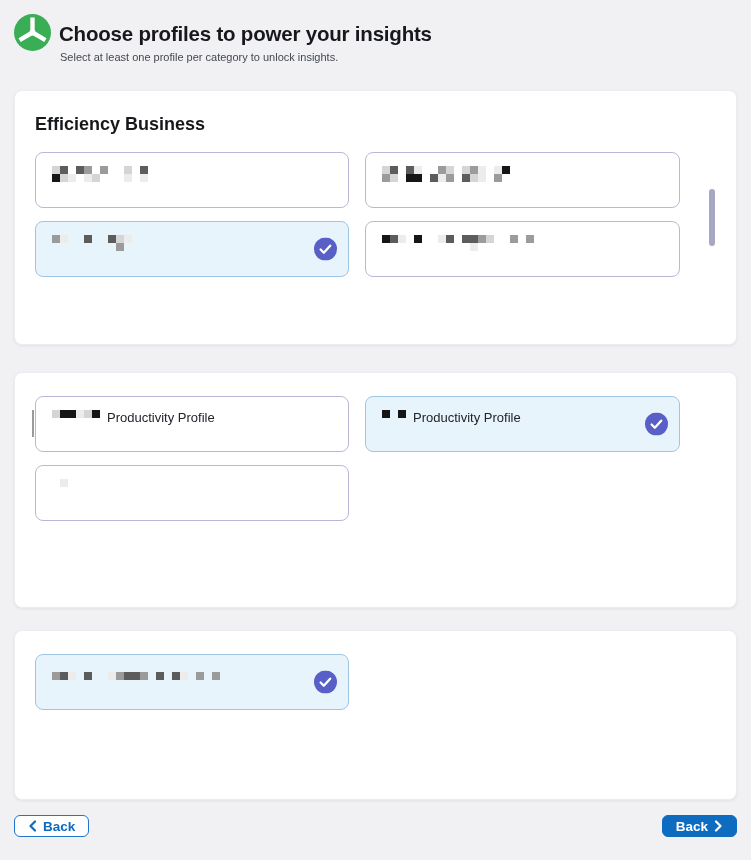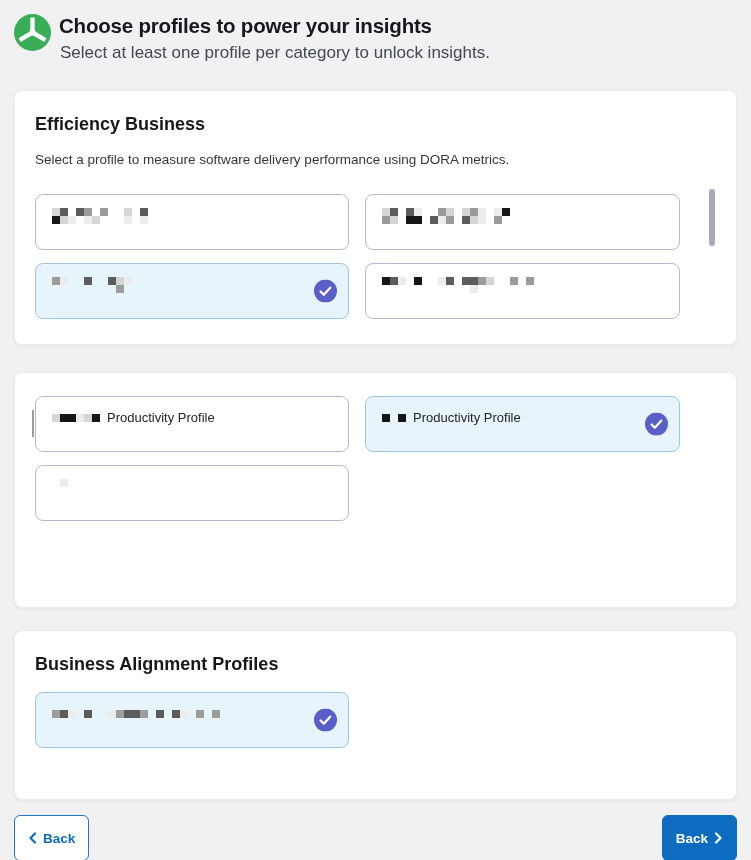--- a/index.html
+++ b/index.html
@@ -9,63 +9,63 @@
     background:#f1f1f4;
     font-family:"Liberation Sans", sans-serif;
     color:#1a1d21;
     overflow:hidden;
   }
   .page { padding:0 14px; }
 
   
   .hdr { display:flex; align-items:flex-start; gap:8px; padding-top:13px; height:64px; }
   .logo { width:37px; height:37px; flex:0 0 auto; margin-top:1px; }
-  .hdr-text h1 { margin:1px 0 5px; font-size:20.5px; font-weight:700; letter-spacing:-0.2px; color:#16181c; }
-  .hdr-text p { margin:0 0 0 1px; font-size:17px; color:#43494f; }
+  .hdr-text h1 { margin:9px 0 5px; font-size:20.5px; font-weight:700; letter-spacing:-0.2px; color:#16181c; }
+  .hdr-text p { margin:0 0 0 1px; font-size:11px; color:#43494f; }
 
   
   .panel {
     background:#fff; border:1px solid #ededf1; border-radius:8px;
     box-shadow:0 1px 3px rgba(32,34,41,.07);
     padding:23px 20px 0 20px; overflow:hidden; position:relative;
   }
   .panel.p1 { height:255px; margin-top:26px; margin-bottom:27px; }
   .panel.p2 { height:236px; margin-bottom:22px; }
   .panel.p3 { height:170px; margin-bottom:0; }
   .panel h2 { margin:0 0 17px; font-size:18px; font-weight:700; color:#17181b; }
   .panel .sec-sub { margin:0 0 27px; font-size:13.5px; color:#33383e; }
 
   .cards { width:645px; display:grid; grid-template-columns:314px 315px; gap:13px 16px; }
   .card {
     position:relative; height:56px; border:1px solid #b9b8d6; border-radius:8px;
     background:#fff; padding:13px 44px 0 16px; cursor:pointer;
   }
   .card.selected { background:#e7f4fc; border-color:#9ec5e2; }
-  .card-row { display:flex; align-items:center; gap:7px; }
+  .card-row { display:flex; gap:7px; }
   .card-label { font-size:13px; color:#212429; white-space:nowrap; }
   .mosaic { display:flex; flex-direction:column; }
   .mosaic .mrow { display:flex; height:8px; }
   .mosaic .mrow span { width:8px; height:8px; display:block; }
   .sub-mosaic { margin-top:4px; }
   .check {
     position:absolute; right:11px; top:50%; transform:translateY(-50%);
     width:23px; height:23px;
   }
   .artifact { position:absolute; left:-4px; top:13px; width:2px; height:27px; background:#9b9b9b; }
 
   .scroll-thumb {
     position:absolute; right:21px; top:98px; width:6px; height:57px;
     background:#a7a7c1; border-radius:3px;
   }
 
   
   .footer { display:flex; justify-content:space-between; align-items:center; margin-top:15px; }
   .btn {
     display:inline-flex; align-items:center; gap:6px;
-    height:46px; padding:0 13px; border-radius:6px;
+    height:22px; padding:0 13px; border-radius:6px;
     font-family:"Liberation Sans", sans-serif; font-size:13.5px; font-weight:700; cursor:pointer;
   }
   .btn-back { background:#fff; border:1.5px solid #1f75cb; color:#0e6bbd; }
   .btn-next { background:#0e6cc0; border:1.5px solid #0e6cc0; color:#fff; }
   .btn svg { display:block; }
 </style>
 </head>
 <body>
 
 <div class="page">
@@ -81,21 +81,20 @@
       <circle cx="18.5" cy="18.5" r="3.1" fill="#ffffff"></circle>
     </svg>
     <div class="hdr-text">
       <h1>Choose profiles to power your insights</h1>
       <p>Select at least one profile per category to unlock insights.</p>
     </div>
   </div>
 
   <section class="panel p1">
     <h2>Efficiency Business</h2>
-    <p class="sec-sub">Select a profile to measure software delivery performance using DORA metrics.</p>
     <div class="cards">
         <div class="card">
           <div class="card-row">
             <div class="mosaic">
               <div class="mrow">
                 <span style="background: rgb(213, 213, 213);"></span>
                 <span style="background: rgb(92, 92, 92);"></span>
                 <span style="background: transparent;"></span>
                 <span style="background: rgb(92, 92, 92);"></span>
                 <span style="background: rgb(155, 155, 155);"></span>
@@ -293,21 +292,20 @@
                 <span style="background: transparent;"></span>
                 <span style="background: rgb(236, 236, 236);"></span>
               </div>
             </div>
           </div>
         </div>
       </div>
   </section>
 
   <section class="panel p3">
-    <h2>Business Alignment Profiles</h2>
     <div class="cards">
         <div class="card selected">
           <div class="mosaic sub-mosaic">
             <div class="mrow">
               <span style="background: rgb(155, 155, 155);"></span>
               <span style="background: rgb(92, 92, 92);"></span>
               <span style="background: rgb(236, 236, 236);"></span>
               <span style="background: transparent;"></span>
               <span style="background: rgb(92, 92, 92);"></span>
               <span style="background: transparent;"></span>

